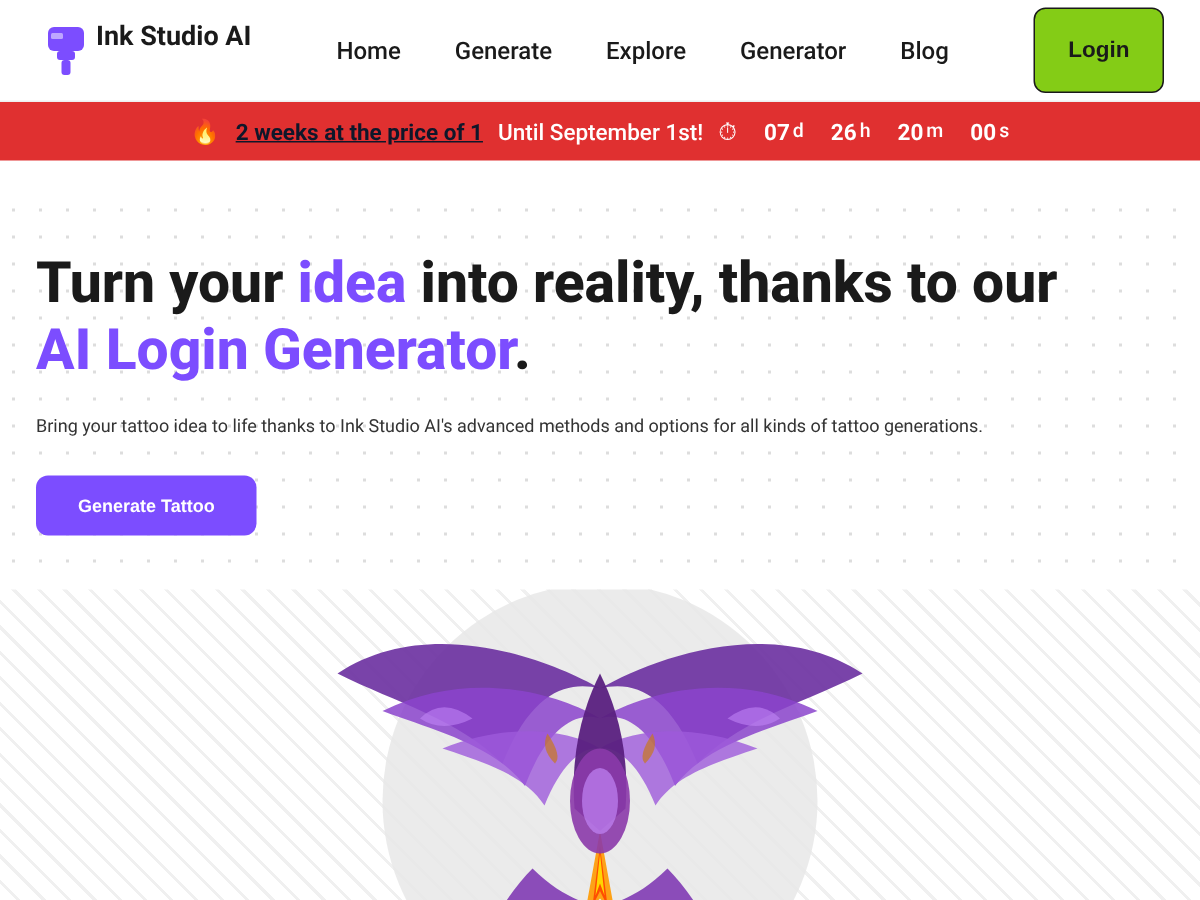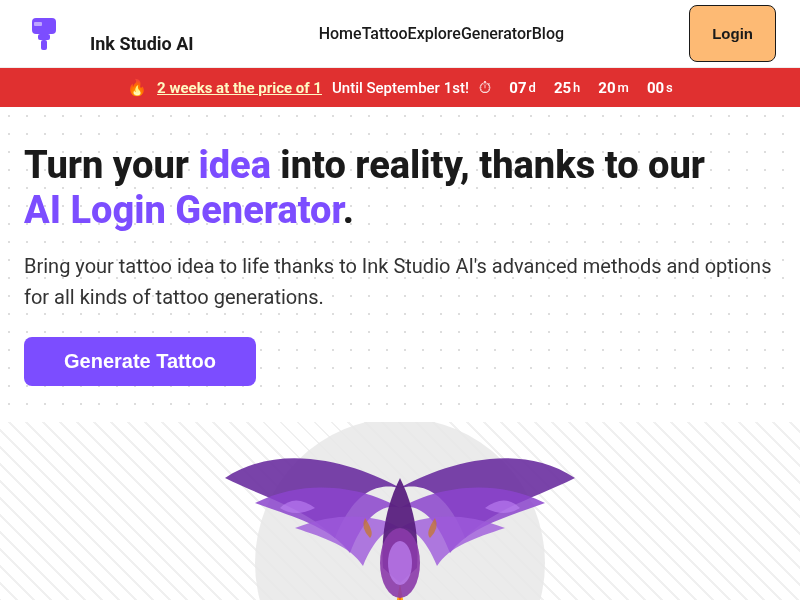--- a/index.html
+++ b/index.html
@@ -5,80 +5,81 @@
     * { margin: 0; padding: 0; box-sizing: border-box; }
     body { font-family: -apple-system, BlinkMacSystemFont, 'Segoe UI', Roboto, sans-serif; width: 800px; height: 600px; overflow: hidden; background: #fff; }
 
     
     nav {
       display: flex; align-items: center; justify-content: space-between;
       padding: 0 24px; height: 68px; border-bottom: 1px solid #eee;
       background: #fff;
     }
     .nav-logo {
-      display: flex; align-items: flex-end; gap: 26px; text-decoration: none;
+      display: flex; align-items: flex-start; gap: 0; text-decoration: none;
     }
     .logo-icon {
       width: 40px; height: 40px;
     }
     .logo-text {
       font-size: 18px; font-weight: 700; color: #1a1a1a;
     }
     .nav-links {
-      display: flex; align-items: center; 
+      display: flex; align-items: center; gap: 36px;
     }
     .nav-link {
       font-size: 16px; color: #1a1a1a; text-decoration: none; font-weight: 500;
       cursor: pointer;
     }
     .nav-login {
       border: 1.5px solid #1a1a1a; border-radius: 8px;
       padding: 19px 22px; font-size: 15px; font-weight: 600;
-      background: #fdba74; cursor: pointer; color: #1a1a1a;
+      background: #84cc16; cursor: pointer; color: #1a1a1a;
     }
 
     
     .promo-banner {
       background: #e03030; color: #fff;
       display: flex; align-items: center; justify-content: center; gap: 10px;
       padding: 10px 20px; font-size: 15px; font-weight: 500;
     }
     .promo-link {
-      text-decoration: underline; font-weight: 700; color: #fef9c3;
+      text-decoration: underline; font-weight: 700; color: #0f172a;
     }
     .promo-countdown {
       display: flex; align-items: center; gap: 18px; margin-left: 8px;
     }
     .countdown-unit {
       display: flex; align-items: center; gap: 2px;
     }
     .countdown-num { font-weight: 700; font-size: 15px; }
     .countdown-label { font-size: 13px; }
     .timer-icon { font-size: 16px; }
     .fire-icon { font-size: 16px; }
 
     
     .hero {
       padding: 36px 24px 20px 24px;
       background: #fff;
+      margin-top: 24px;
     }
     .hero-title {
       font-size: 38px; font-weight: 800; color: #1a1a1a; line-height: 1.18;
       max-width: 780px;
     }
     .hero-title-highlight {
       color: #7c4dff;
     }
     .hero-subtitle {
-      font-size: 20px; color: #333; margin-top: 18px; max-width: 760px; line-height: 1.55;
+      font-size: 12px; color: #333; margin-top: 18px; max-width: 760px; line-height: 1.55;
     }
     .hero-cta {
       margin-top: 24px;
       background: #7c4dff; color: #fff; border: none; border-radius: 8px;
-      padding: 13px 40px; font-size: 20px; font-weight: 600; cursor: pointer;
+      padding: 13px 28px; font-size: 12px; font-weight: 600; cursor: pointer;
     }
 
     
     .tattoo-preview {
       display: flex; justify-content: center; margin-top: 16px;
       position: relative;
       background: repeating-linear-gradient(
         45deg,
         #f0f0f0 0px, #f0f0f0 2px,
         #fff 2px, #fff 12px
@@ -105,41 +106,41 @@
       <rect x="8" y="4" width="24" height="16" rx="4" fill="#7c4dff"></rect>
       <rect x="14" y="20" width="12" height="6" rx="2" fill="#7c4dff"></rect>
       <rect x="17" y="26" width="6" height="10" rx="2" fill="#7c4dff"></rect>
       <rect x="10" y="8" width="8" height="4" rx="1" fill="white" opacity="0.5"></rect>
     </svg>
     <span class="logo-text">Ink Studio AI</span>
   </a>
 
   <div class="nav-links">
     <a class="nav-link" href="#">Home</a>
-    <a class="nav-link" href="#">Tattoo</a>
+    <a class="nav-link" href="#">Generate</a>
     <a class="nav-link" href="#">Explore</a>
     <a class="nav-link" href="#">Generator</a>
     <a class="nav-link" href="#">Blog</a>
   </div>
 
   <button class="nav-login">Login</button>
 </nav>
 
 <div class="promo-banner">
   <span class="fire-icon">🔥</span>
   <a class="promo-link" href="#">2 weeks at the price of 1</a>
   <span>Until September 1st!</span>
   <span class="timer-icon">⏱</span>
   <div class="promo-countdown">
     <span class="countdown-unit">
       <span class="countdown-num">07</span>
       <span class="countdown-label">d</span>
     </span>
     <span class="countdown-unit">
-      <span class="countdown-num">25</span>
+      <span class="countdown-num">26</span>
       <span class="countdown-label">h</span>
     </span>
     <span class="countdown-unit">
       <span class="countdown-num">20</span>
       <span class="countdown-label">m</span>
     </span>
     <span class="countdown-unit">
       <span class="countdown-num">00</span>
       <span class="countdown-label">s</span>
     </span>

